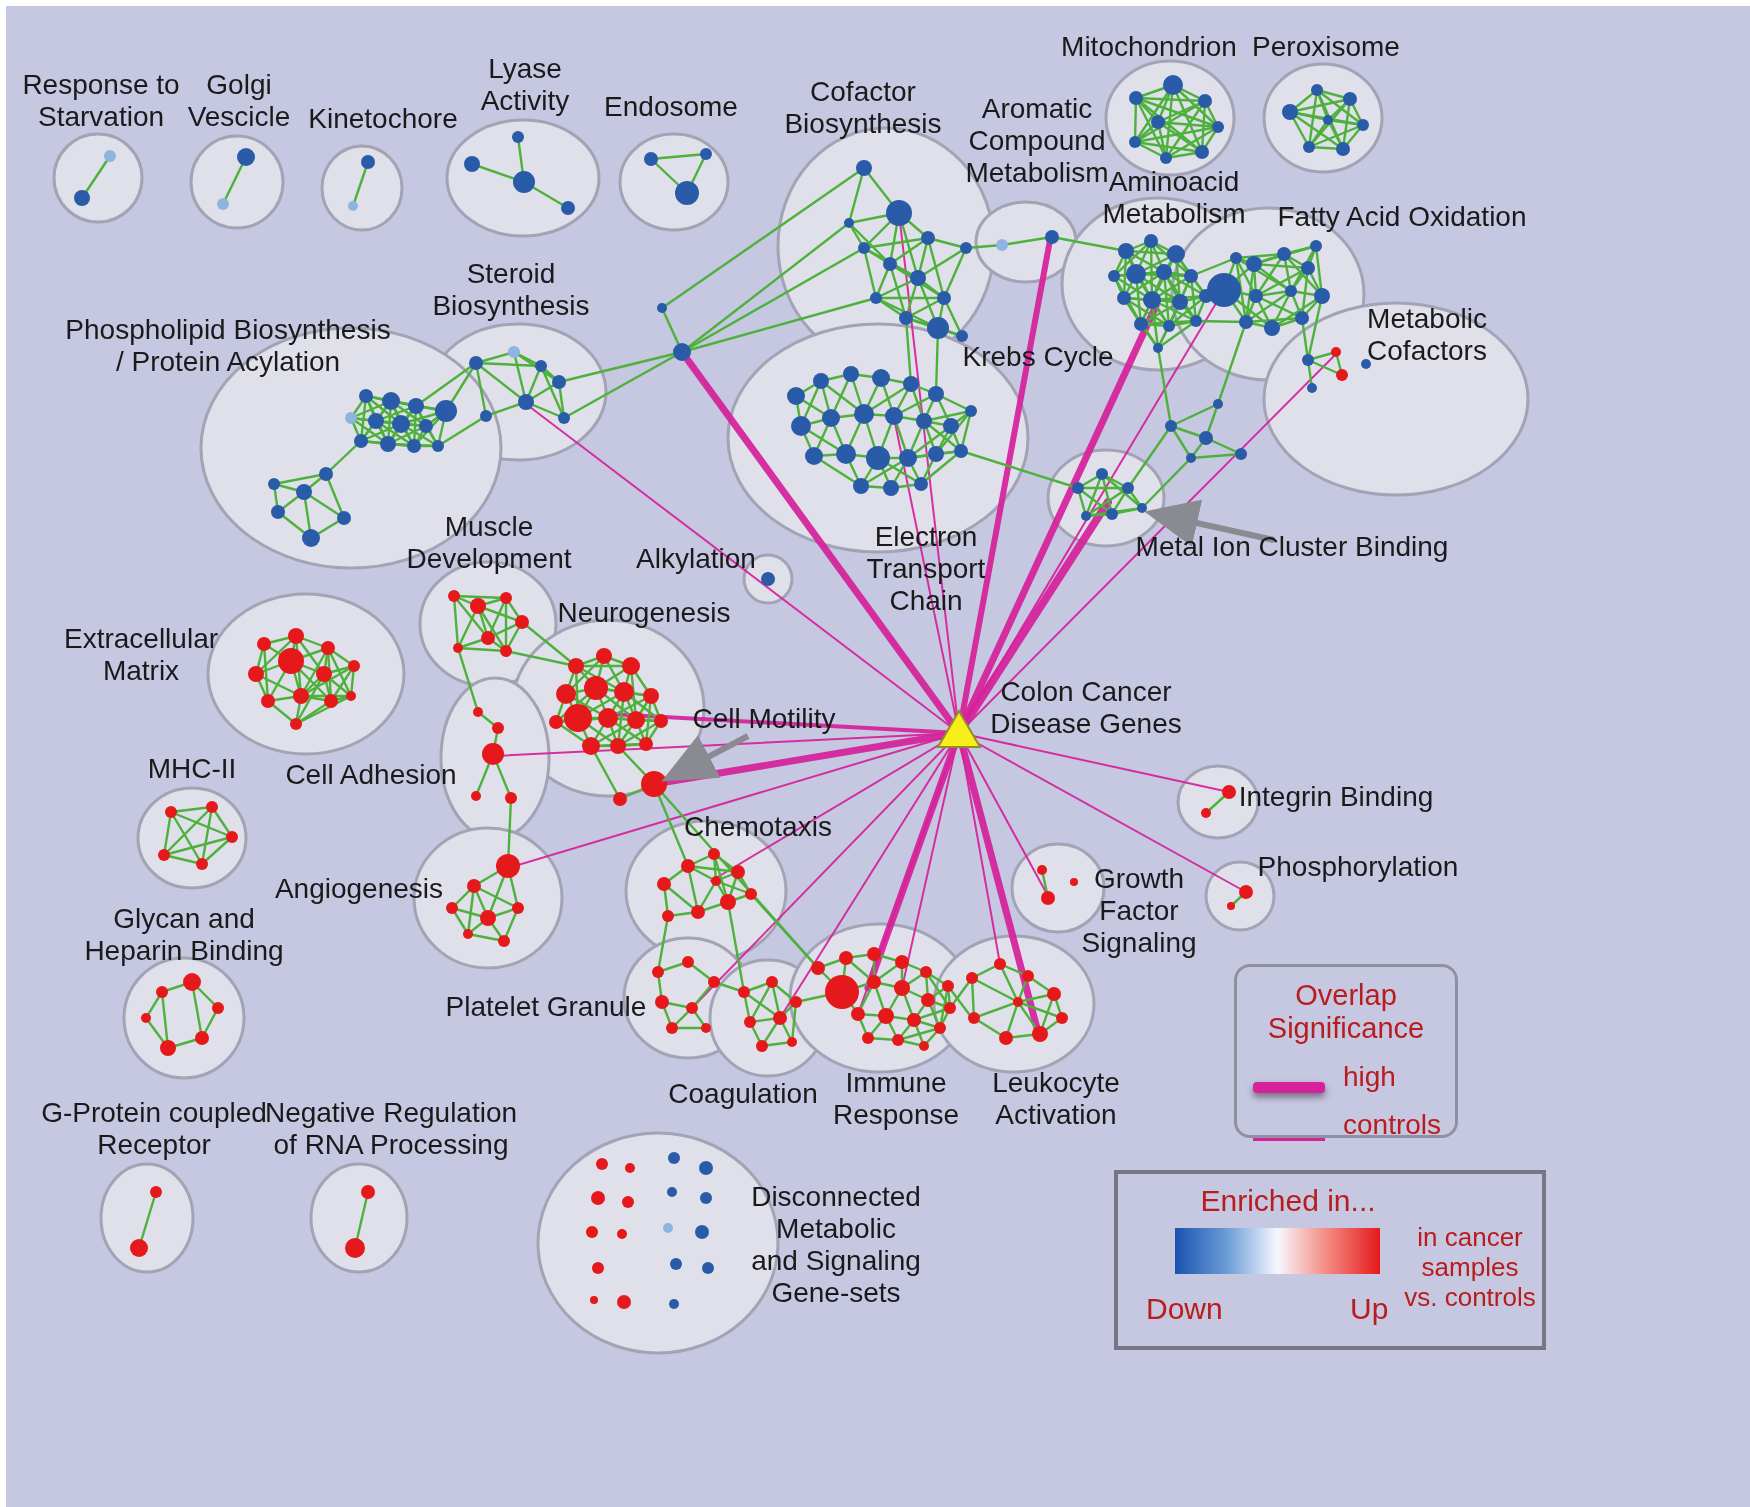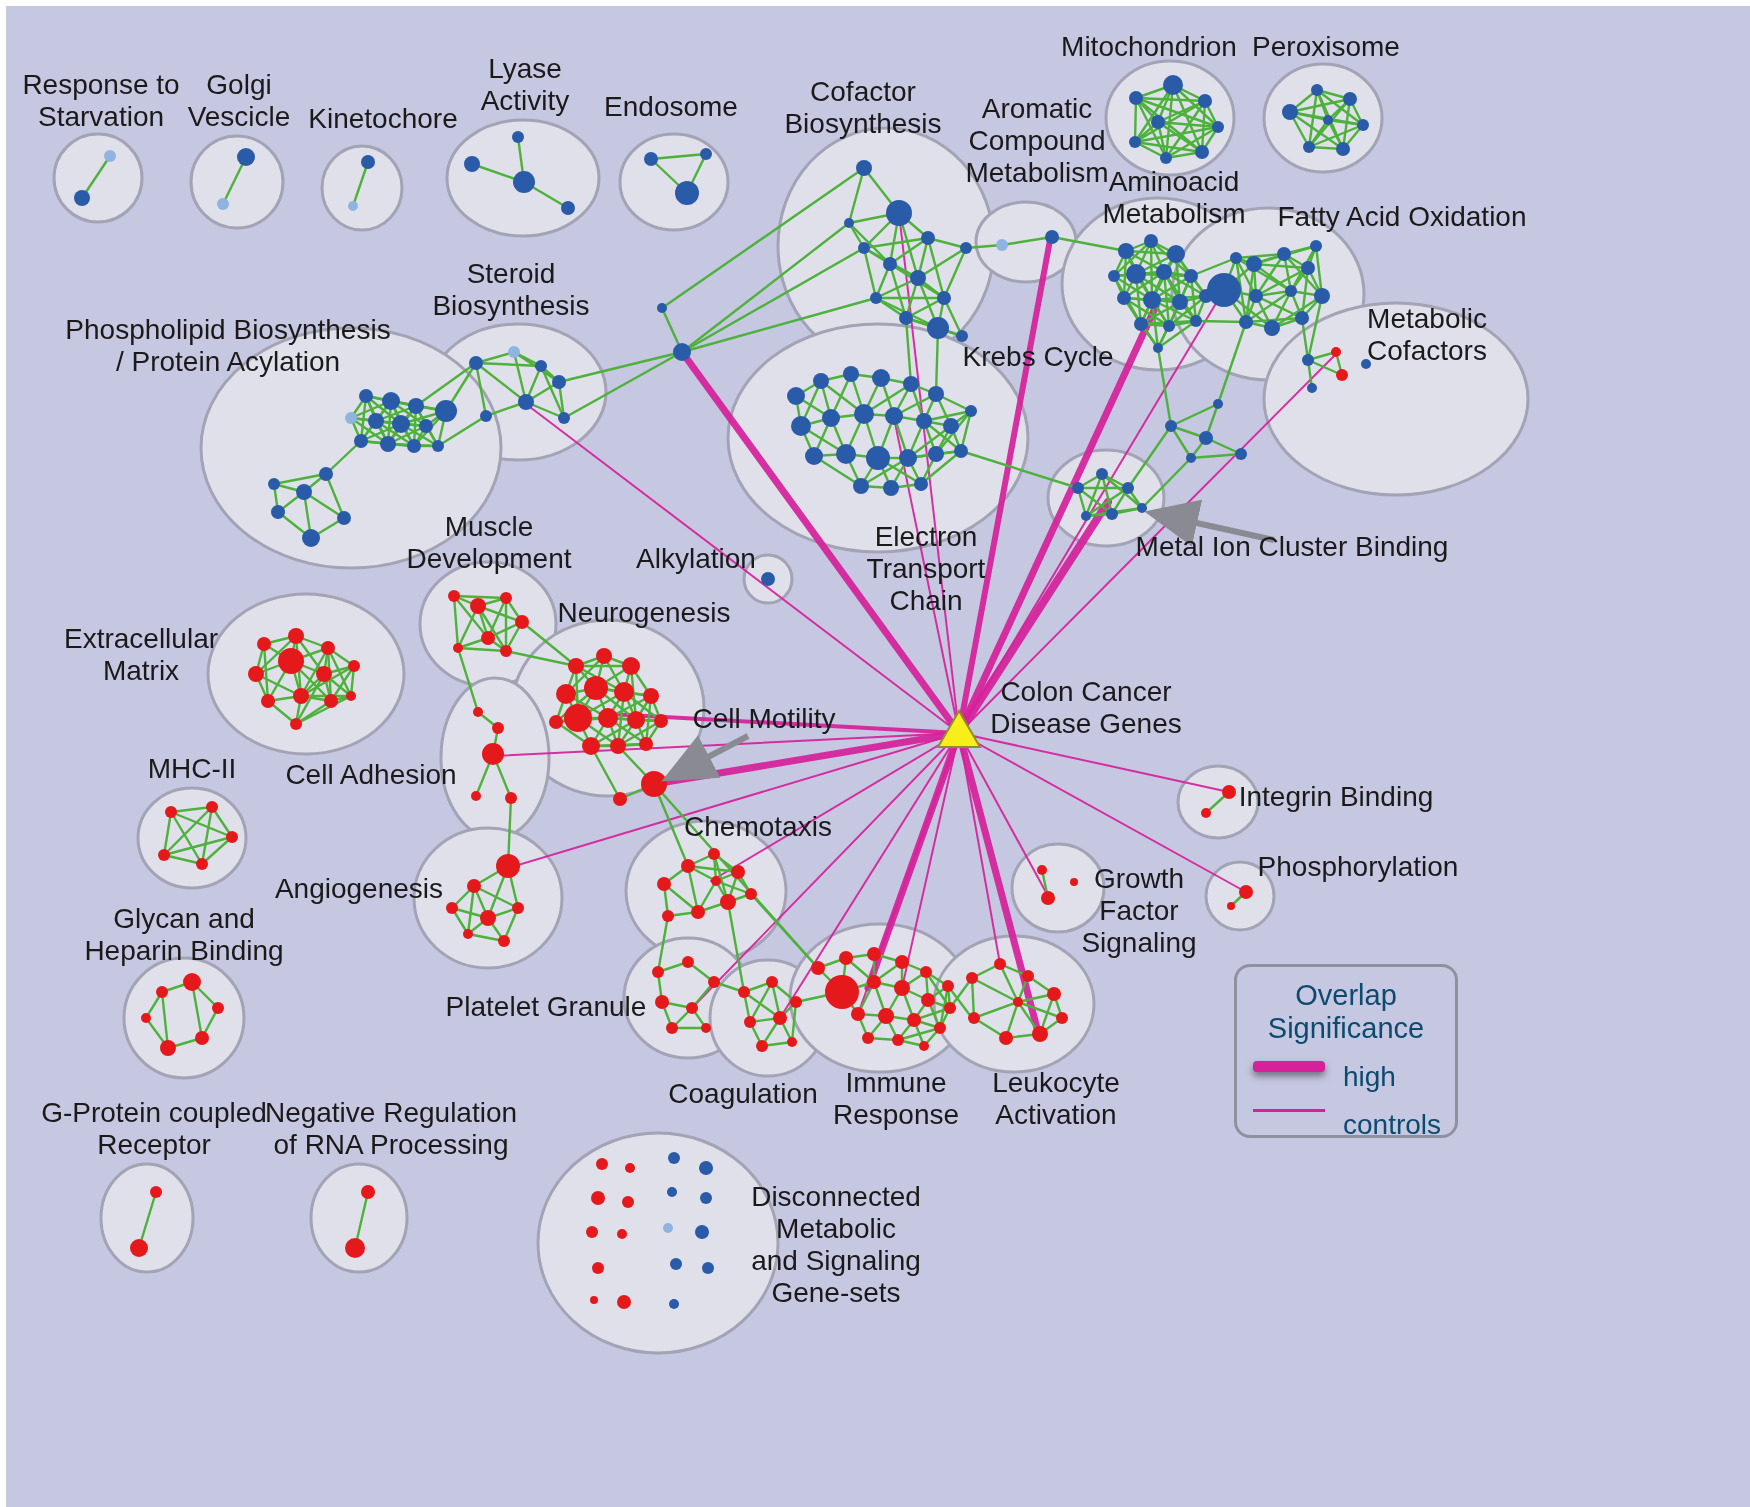--- a/index.html
+++ b/index.html
@@ -6,29 +6,29 @@
   .canvas{
     position:relative;
     width:1750px;height:1507px;
     background:#c6c7e1;
     font-family:"Liberation Sans", sans-serif;
     overflow:hidden;
     border:6px solid #ffffff;
     box-sizing:content-box;
   }
   svg#network-svg{position:absolute;left:0;top:0;}
-  .legend{position:absolute;box-sizing:border-box;color:#0c4a6e;}
+  .legend{position:absolute;box-sizing:border-box;color:#b91c1c;}
   .legend-overlap{
     left:1228px;top:958px;width:224px;height:174px;
     border:3px solid #8f90a0;border-radius:16px;
   }
   .legend-overlap .ttl{
     text-align:center;font-size:29px;line-height:33px;margin-top:12px;
   }
-  .legend-row{display:flex;align-items:flex-start;margin:16px 0 0 16px;}
+  .legend-row{display:flex;align-items:flex-end;margin:16px 0 0 16px;}
   .sample-high{
     width:72px;height:11px;background:#d6219b;border-radius:4px;
     box-shadow:0 4px 7px rgba(95,95,110,0.85);
   }
   .sample-mod{width:72px;height:3px;background:#d6219b;}
   .legend-row .lbl{font-size:28px;margin-left:18px;}
   .legend-enriched{
     left:1108px;top:1164px;width:432px;height:180px;
     border:4px solid #767686;background:rgba(198,199,225,0.25);
   }
@@ -1104,13 +1104,24 @@
     <div class="legend-row">
       <div class="sample-high"></div>
       <span class="lbl">high</span>
     </div>
     <div class="legend-row">
       <div class="sample-mod"></div>
       <span class="lbl">controls</span>
     </div>
   </div>
 
+  <div class="legend legend-enriched">
+    <div class="enr-title">Enriched in...</div>
+    <div class="grad-bar"></div>
+    <div class="enr-down">Down</div>
+    <div class="enr-up">Up</div>
+    <div class="enr-side">
+      <div>in cancer</div>
+      <div>samples</div>
+      <div>vs. controls</div>
+    </div>
+  </div>
 </div>
 
 </body></html>

